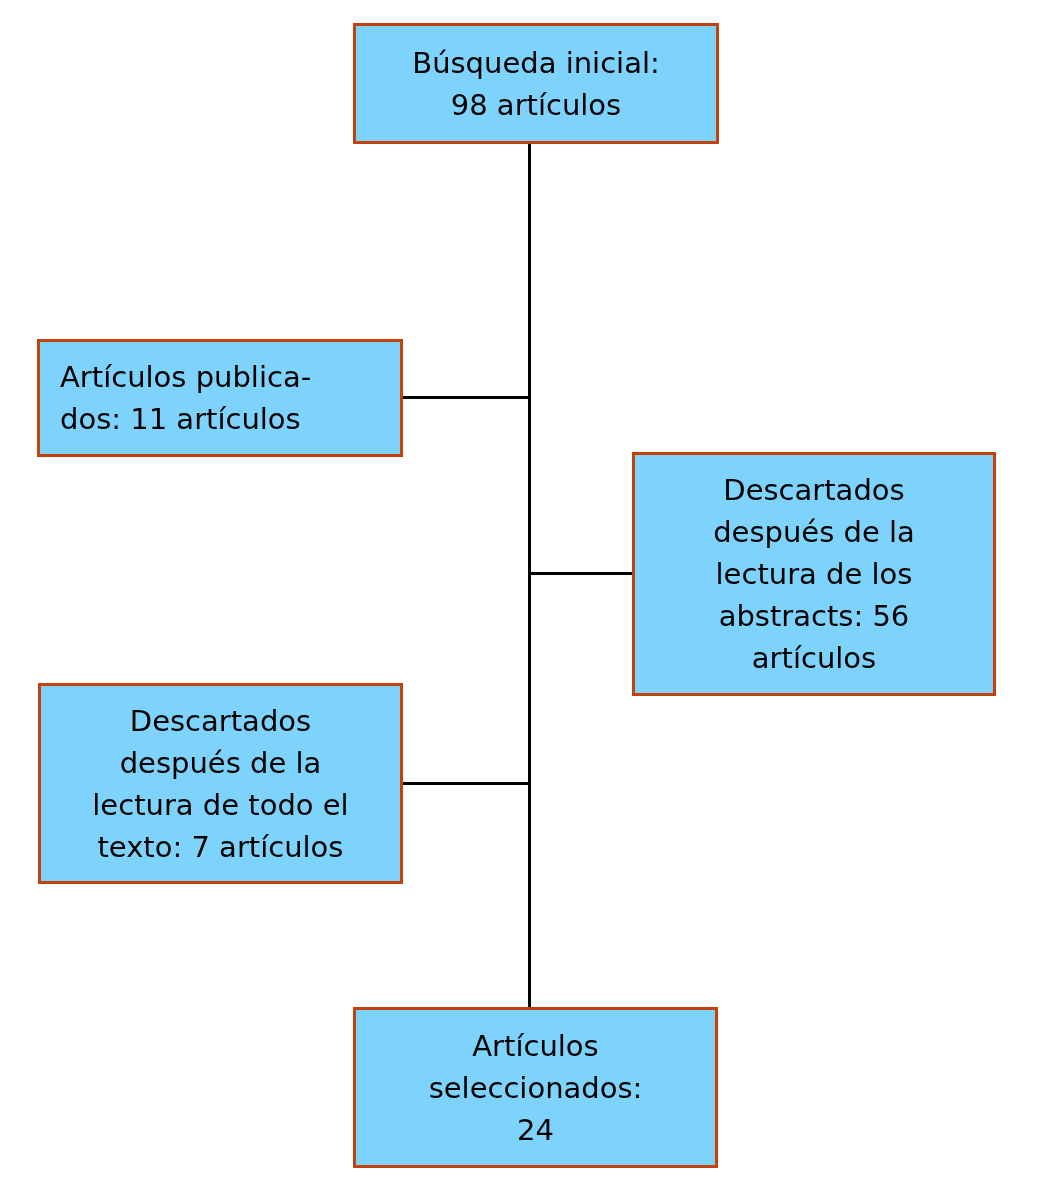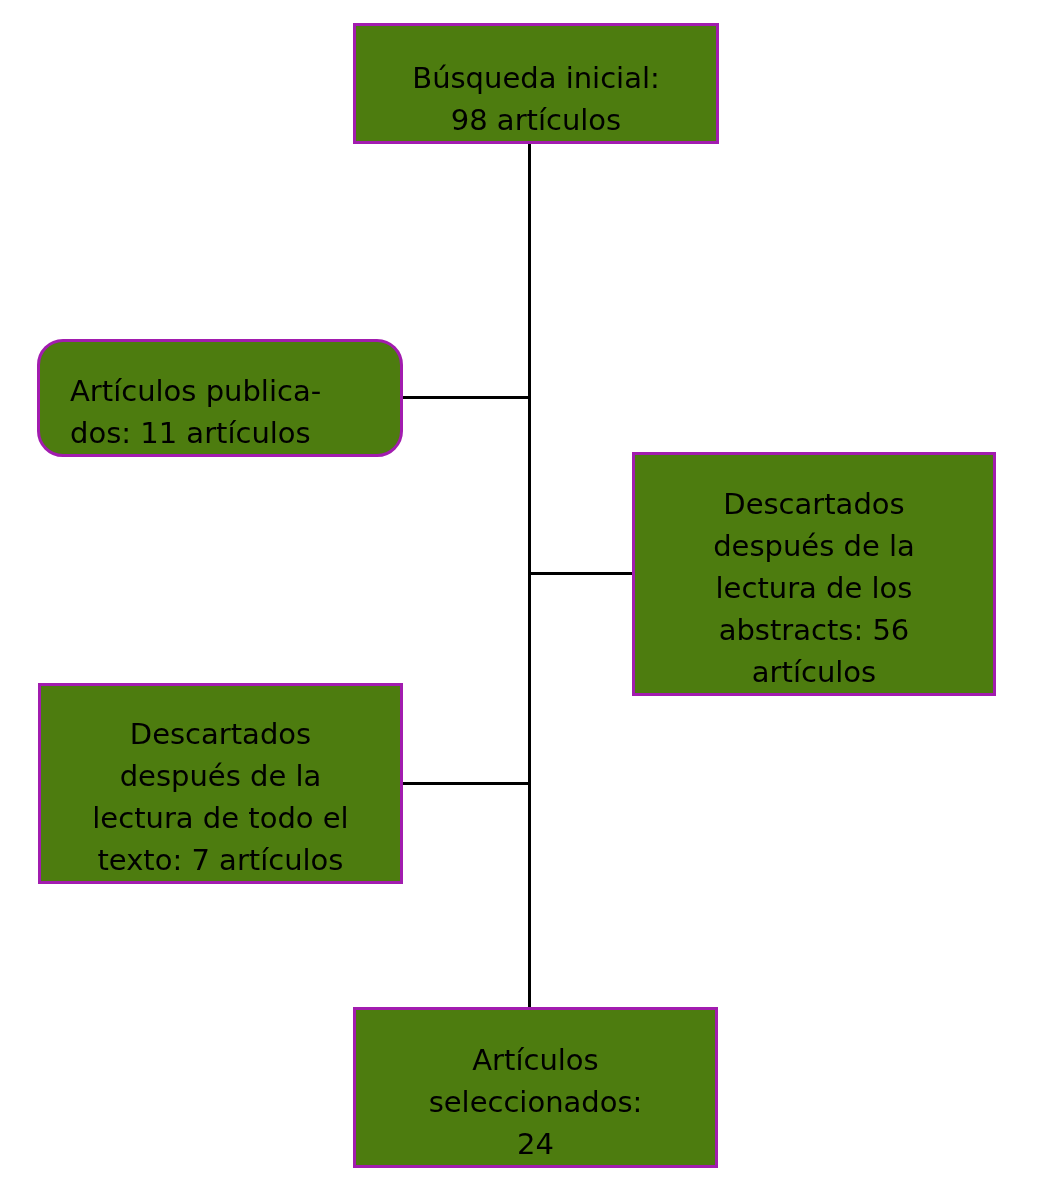--- a/index.html
+++ b/index.html
@@ -12,36 +12,35 @@
     width: 1051px;
     height: 1186px;
     background: #ffffff;
     font-family: "DejaVu Sans", sans-serif;
     color: #000000;
     overflow: hidden;
   }
   .node {
     position: absolute;
     box-sizing: border-box;
-    border: 3px solid #a21caf;
-    background: #4d7c0f;
+    border: 3px solid #c2410c;
+    background: #7dd3fc;
     display: flex;
-    align-items: flex-end;
+    align-items: center;
     justify-content: center;
     text-align: center;
     font-size: 29px;
     line-height: 42px;
     white-space: pre-line;
     z-index: 2;
   }
   .node.left-align {
     justify-content: flex-start;
     text-align: left;
-    padding-left: 30px;
-    border-radius: 26px;
+    padding-left: 20px;
   }
   .edge {
     position: absolute;
     background: #000000;
     z-index: 1;
   }
 </style>
 </head>
 <body>
 

